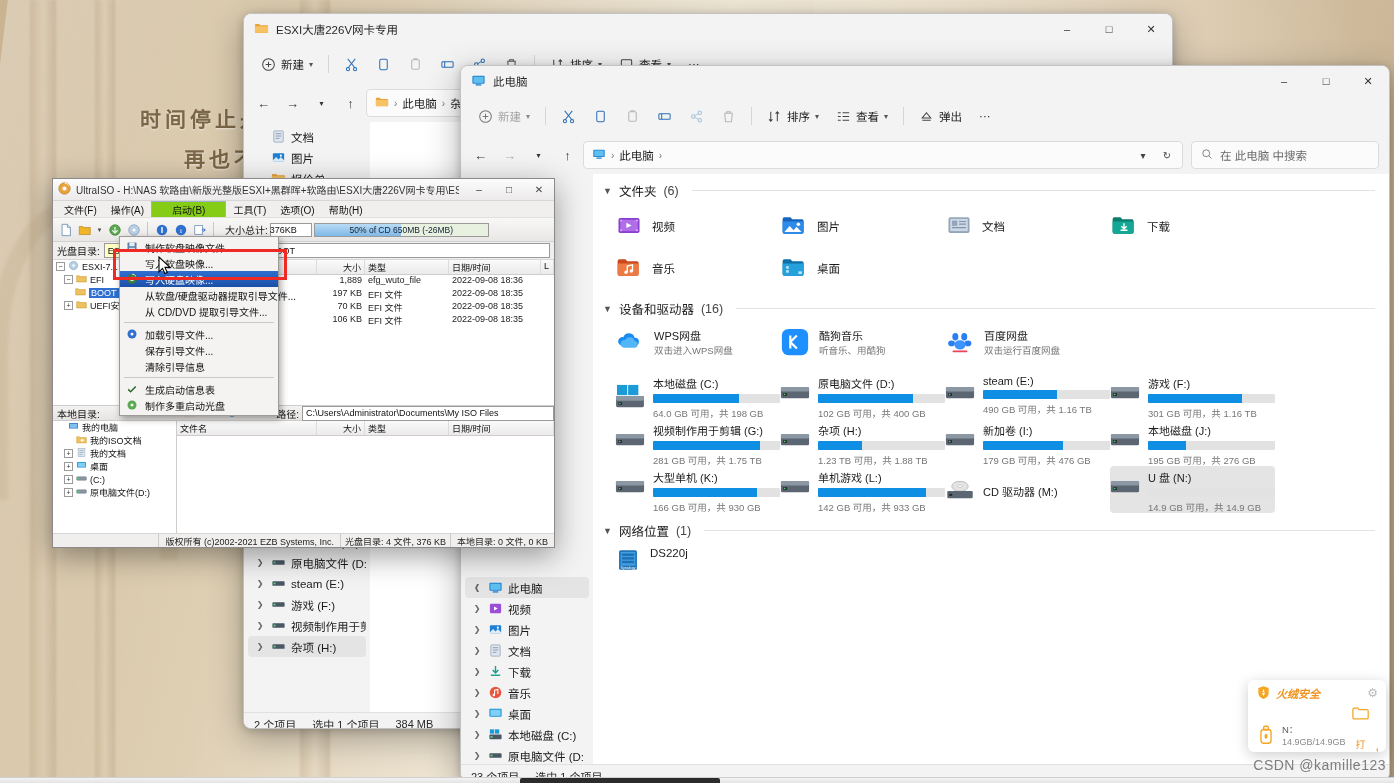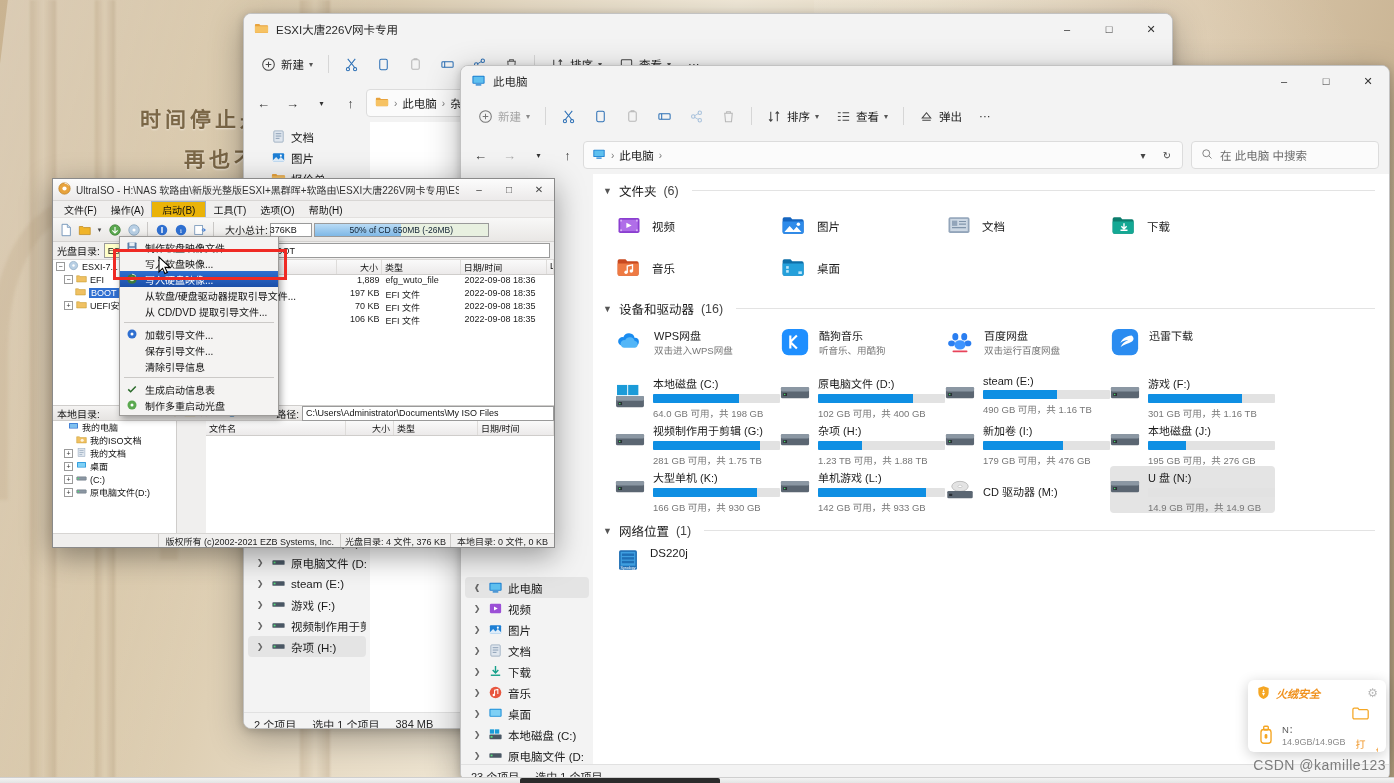--- a/index.html
+++ b/index.html
@@ -192,21 +192,21 @@
     max-width: 385px;
   }
   .ui-wbtns { margin-left: auto; display: flex; }
   .ui-wbtn { width: 30px; height: 21px; display: flex; align-items: center; justify-content: center; font-size: 10px; color: #444; }
 
   #ui-menubar {
     height: 17px; background: #f0efee; display: flex; align-items: center;
     padding-left: 4px; gap: 0; font-size: 10px; border-bottom: 1px solid #e2e0de;
   }
   .ui-menu { padding: 1px 7px; color: #111; white-space: nowrap; }
-  .ui-menu.active { background: #eab308; border: 1px solid #9db0cc; border-bottom: none; padding: 0px 10px; }
+  .ui-menu.active { background: #84cc16; border: 1px solid #9db0cc; border-bottom: none; padding: 0px 20px; }
 
   #ui-toolbar {
     height: 24px; background: linear-gradient(180deg,#f8f8f7,#e9e7e5);
     border-bottom: 1px solid #d3d1cf; display: flex; align-items: center; gap: 2px; padding: 0 4px;
   }
   .ui-tbtn { width: 17px; height: 19px; display: flex; align-items: center; justify-content: center; }
   .ui-tsep { width: 1px; height: 16px; background: #c9c7c5; margin: 0 3px; }
   .ui-size-lbl { font-size: 10px; margin-left: 6px; white-space: nowrap; }
   .ui-size-box { width: 42px; height: 14px; background: #fff; border: 1px solid #9a9a9a; font-size: 9px; display:flex; align-items:center; justify-content:flex-end; padding-right:14px; }
   .ui-cap-bar {
@@ -218,21 +218,21 @@
   .ui-cap-txt { position: relative; z-index: 2; white-space: nowrap; }
 
   #ui-pathbar {
     height: 18px; background: #f0efee; display: flex; align-items: center;
     gap: 4px; padding: 0 4px; border-bottom: 1px solid #d9d7d5;
   }
   .ui-pbl { font-size: 10px; white-space: nowrap; }
   .ui-pfield { height: 15px; background: #fff; border: 1px solid #9a9a9a; font-size: 9px;
                display: flex; align-items: center; padding: 0 3px; }
 
-  .ui-split { display: flex; gap: 29px; }
+  .ui-split { display: flex; }
   .ui-tree { width: 124px; background: #fff; border-right: 1px solid #cfcdcb; overflow: hidden; flex:none; }
   .ui-list { flex: 1; background: #fff; overflow: hidden; }
   .ui-lhead { height: 15px; background: linear-gradient(180deg,#fafafa,#eceaea); border-bottom: 1px solid #cfcdcb; display: flex; font-size: 9px; }
   .ui-lh { border-right: 1px solid #dedcda; padding: 1px 3px; overflow: hidden; white-space: nowrap; }
   .ui-lrow { height: 13px; display: flex; font-size: 9px; color: #222; }
   .ui-lc { padding: 0 3px; overflow: hidden; white-space: nowrap; }
   .ui-lc.num { text-align: right; }
 
   .ui-trow { height: 13px; display: flex; align-items: center; gap: 3px; font-size: 9px; white-space: nowrap; padding-left: 3px; }
   .ui-tplus { width: 9px; height: 9px; border: 1px solid #9a9a9a; background: #fff; font-size: 7px; line-height: 7px; text-align: center; color: #333; flex:none; }
@@ -944,32 +944,20 @@
                 <ellipse cx="20.5" cy="10.5" rx="3.2" ry="4" fill="#2a7ef0"></ellipse>
                 <ellipse cx="7" cy="17.5" rx="3.6" ry="3" fill="#2a7ef0"></ellipse>
                 <ellipse cx="24.5" cy="17.5" rx="3.6" ry="3" fill="#2a7ef0"></ellipse>
                 <ellipse cx="16" cy="19" rx="6" ry="5" fill="#3d94ff"></ellipse>
                 <rect x="8" y="25" width="16" height="1.8" rx=".9" fill="#e8435a"></rect>
               </svg>
           </span>
           <div>
             <div class="at-name">百度网盘</div>
             <div class="at-sub">双击运行百度网盘</div>
-          </div>
-        </div>
-        <div class="app-tile">
-          <span class="at-ico">
-            <svg width="30" height="30" viewBox="0 0 32 32">
-                <rect x="2" y="2" width="28" height="28" rx="7" fill="#2b8cf0"></rect>
-                <path d="M23 9c-5.5.4-10 3.5-12 8 3-2.4 6-3.2 8.4-3.1-3.7 1.3-6.6 3.9-8.1 7.4 4.2-3 8.4-3.6 11.7-5.6 2.4-1.4 3.2-4.3 0-6.7z" fill="#fff"></path>
-              </svg>
-          </span>
-          <div>
-            <div class="at-name">迅雷下载</div>
-            <div class="at-sub"></div>
           </div>
         </div>
       </div>
 
       <div class="tile-grid" id="drive-grid">
           <div class="drive-tile">
             <div class="dt-ico"><svg width="30" height="26" viewBox="0 0 32 28">
                 <rect x="2" y="1" width="11" height="11" fill="#1b9bd8"></rect>
                 <rect x="14" y="1" width="11" height="11" fill="#1b9bd8"></rect>
                 <rect x="1" y="13" width="30" height="12" rx="1.6" fill="#5b6672"></rect>

